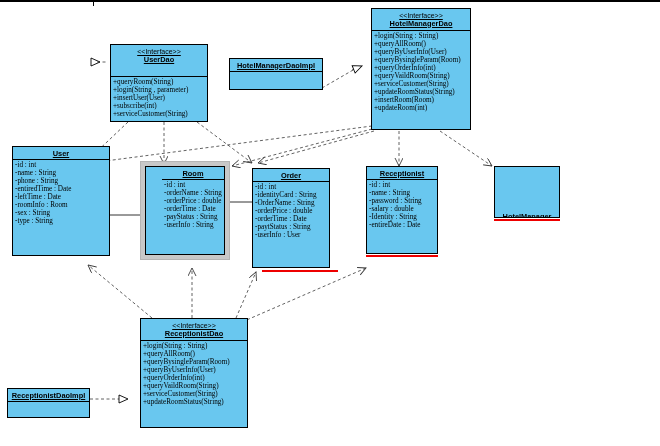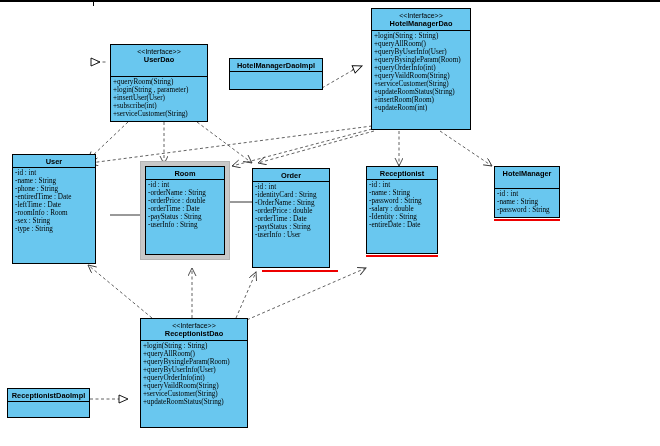--- a/index.html
+++ b/index.html
@@ -52,20 +52,21 @@
     line-height: 1.0;
     color: #000000;
     overflow: hidden;
   }
   .uml-head {
     box-sizing: border-box;
     text-align: center;
     font-weight: bold;
     padding: 1.5px 1px 1.5px 1px;
     border-bottom: 1px solid #000000;
+    text-decoration: underline;
   }
   .stereo {
     display: block;
     text-align: center;
     font-weight: normal;
     font-size: 7px;
     padding-top: 1px;
   }
   .cls-name {
     display: block;
@@ -199,39 +200,39 @@
       <div>+queryBysingleParam(Room)</div>
       <div>+queryOrderInfo(int)</div>
       <div>+queryVaildRoom(String)</div>
       <div>+serviceCustomer(String)</div>
       <div>+updateRoomStatus(String)</div>
       <div>+insertRoom(Room)</div>
       <div>+updateRoom(int)</div>
     </div>
   </div>
 
-  <div class="uml-box" style="left:12px; top:154px; width:84px; height:110px;">
+  <div class="uml-box" style="left:12px; top:146px; width:98px; height:110px;">
     <div class="uml-head" style="height:13px;">
       <span class="cls-name">User</span>
     </div>
     <div class="uml-body">
       <div>-id : int</div>
       <div>-name : String</div>
       <div>-phone : String</div>
       <div>-entiredTime : Date</div>
       <div>-leftTime : Date</div>
       <div>-roomInfo : Room</div>
       <div>-sex : String</div>
       <div>-type : String</div>
     </div>
   </div>
 
   <div class="sel-shadow" style="left:140px; top:161px; width:90px; height:99px;"></div>
 
-  <div class="uml-box" style="left:145px; top:166px; width:80px; height:89px;">
+  <div class="uml-box" style="left:145px; top:166px; width:80px; height:89px;padding-left:16px;">
     <div class="uml-head" style="height:13px;">
       <span class="cls-name">Room</span>
     </div>
     <div class="uml-body">
       <div>-id : int</div>
       <div>-orderName : String</div>
       <div>-orderPrice : double</div>
       <div>-orderTime : Date</div>
       <div>-payStatus : String</div>
       <div>-userInfo : String</div>
@@ -263,21 +264,21 @@
       <div>-name : String</div>
       <div>-password : String</div>
       <div>-salary : double</div>
       <div>-Identity : String</div>
       <div>-entireDate : Date</div>
     </div>
   </div>
   <div class="red-rule" style="left:366px; top:255px; width:72px;"></div>
 
   <div class="uml-box" style="left:494px; top:166px; width:66px; height:52px;">
-    <div class="uml-head" style="height:22px;">
+    <div class="uml-head" style="height:15px;margin-top:43px;">
       <span class="cls-name">HotelManager</span>
     </div>
     <div class="uml-body">
       <div>-id : int</div>
       <div>-name : String</div>
       <div>-password : String</div>
     </div>
   </div>
   <div class="red-rule" style="left:494px; top:219px; width:66px;"></div>
 

